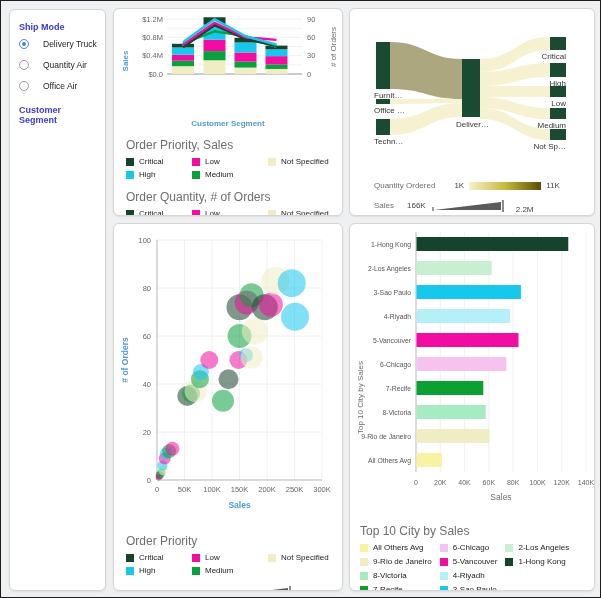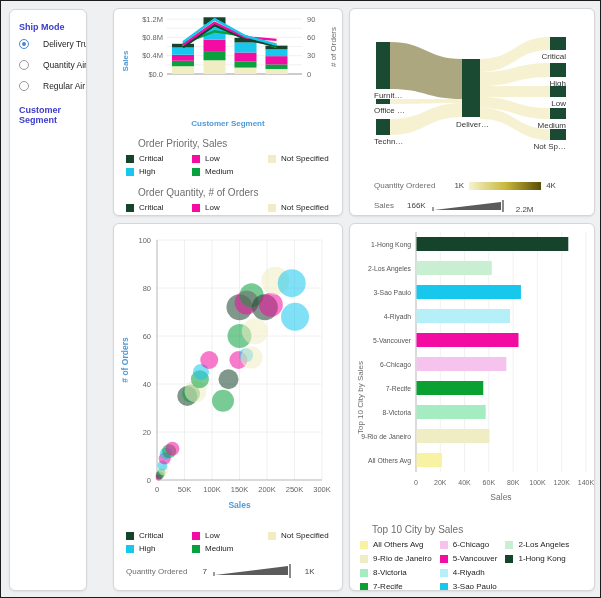--- a/index.html
+++ b/index.html
@@ -5,21 +5,21 @@
   * { margin:0; padding:0; box-sizing:border-box; }
   html,body { font-family:"Liberation Sans", sans-serif; }
   #stage {
     position:relative; width:601px; height:598px;
     background:#eff0f2; border:1px solid #1c1c1c; overflow:hidden;
   }
   .card {
     position:absolute; background:#ffffff; border:1px solid #d6d6d6;
     border-radius:6px; box-shadow:0 1px 2px rgba(0,0,0,.08); overflow:hidden;
   }
-  #sidebar   { left:8px;  top:8px;   width:78px;  height:582px; padding:10px 8px; }
+  #sidebar   { left:8px;  top:8px;   width:97px;  height:582px; padding:10px 8px; }
   #card-combo{ left:112px; top:7px;  width:230px; height:208px; }
   #card-sankey{left:348px; top:7px;  width:246px; height:208px; }
   #card-bubble{left:112px; top:222px; width:230px; height:368px; }
   #card-bars { left:348px; top:222px; width:246px; height:368px; }
 
   .filter-title { font-size:9px; font-weight:bold; color:#3b3bcb; margin:2px 0 7px 1px; }
   .filter-group { margin-bottom:14px; }
   .opt { display:flex; align-items:center; gap:6px; margin:0 0 11px 1px; cursor:pointer; }
   .opt-label { font-size:8.5px; color:#1d1d1d; white-space:nowrap;margin-left:8px; }
   .radio { width:10px; height:10px; border:1px solid #9a9a9a; border-radius:50%;
@@ -27,21 +27,21 @@
   .radio.sel { border-color:#4a86d8; }
   .radio.sel::after { content:""; position:absolute; left:2px; top:2px; width:4px; height:4px;
            border-radius:50%; background:#4a86d8; }
   .check { width:10px; height:10px; border:1px solid #9a9a9a; border-radius:2px;
            background:#fff; flex:0 0 auto; position:relative; }
   .check.on { border-color:#8fb8e8; }
   .check.on::after { content:""; position:absolute; left:1.5px; top:0.5px; width:5px; height:3px;
            border-left:1.6px solid #4a86d8; border-bottom:1.6px solid #4a86d8;
            transform:rotate(-48deg); }
 
-  .legend-title { font-size:10px; color:#6e6e6e;margin-left:12px; }
+  .legend-title { font-size:12px; color:#6e6e6e; }
   .legend-grid { display:grid; grid-template-columns:66px 76px 80px; row-gap:4px; margin-top:5px; }
   .li { display:flex; align-items:center; gap:5px; }
   .sw { width:8px; height:8px; flex:0 0 auto; }
   .li-label { font-size:8px; color:#222; white-space:nowrap; }
   .faded { opacity:.55; }
   .faded .li-label { color:#777; }
 
   .size-legend { display:flex; align-items:center; gap:5px; font-size:8px; color:#6e6e6e; }
   .ramp-wedge { fill:#5b5b5b; }
   .grad-bar { height:8px; width:72px; background:linear-gradient(90deg,#f7f2cf,#c9b93e,#5c4d07); }
@@ -62,21 +62,21 @@
           <div class="opt">
             <span class="radio sel"></span>
             <span class="opt-label">Delivery Truck</span>
           </div>
           <div class="opt">
             <span class="radio"></span>
             <span class="opt-label">Quantity Air</span>
           </div>
           <div class="opt">
             <span class="radio"></span>
-            <span class="opt-label">Regular Air</span>
+            <span class="opt-label">Office Air</span>
           </div>
         </div>
     </div>
     <div class="filter-group">
       <div class="filter-title">Customer Segment</div>
     </div>
   </div>
 
   <div id="card-combo" class="card">
     <svg id="combo-svg" width="228" height="104" viewBox="0 0 228 104">
@@ -203,21 +203,21 @@
         <rect x="200" y="99" width="16" height="11" fill="#1b4a32"></rect>
         <text x="216" y="119" font-size="8" fill="#333" text-anchor="end">Medium</text>
         <rect x="200" y="120" width="16" height="11" fill="#1b4a32"></rect>
         <text x="216" y="140" font-size="8" fill="#333" text-anchor="end">Not Sp…</text>
       </svg>
     <div style="padding:4px 12px 0 24px;">
       <div class="size-legend" style="margin-top:4px;">
         <span>Quantity Ordered</span>
         <span style="margin-left:14px; color:#444;">1K</span>
         <span class="grad-bar"></span>
-        <span style="color:#444;">4K</span>
+        <span style="color:#444;">11K</span>
       </div>
       <div class="size-legend" style="margin-top:7px;">
         <span>Sales</span>
         <span style="margin-left:8px; color:#444;">166K</span>
         <svg width="80" height="14" viewBox="0 0 80 14">
           <line x1="2" y1="8" x2="2" y2="12" stroke="#5b5b5b" stroke-width="1.2"></line>
           <polygon class="ramp-wedge" points="3,11 70,3 70,11"></polygon>
           <line x1="72" y1="1" x2="72" y2="13" stroke="#5b5b5b" stroke-width="1.4"></line>
         </svg>
         <span style="color:#444;margin-top:8px;">2.2M</span>
@@ -280,20 +280,21 @@
         <circle cx="137.60000000000002" cy="71.19999999999999" r="12" fill="#09a13e" fill-opacity="0.55"></circle>
         <circle cx="150.8" cy="83.20000000000002" r="13" fill="#15432c" fill-opacity="0.55"></circle>
         <circle cx="156.85" cy="80.80000000000001" r="12" fill="#f20ca1" fill-opacity="0.55"></circle>
         <circle cx="161.25" cy="56.80000000000001" r="14" fill="#f0edc2" fill-opacity="0.55"></circle>
         <circle cx="177.75" cy="59.20000000000002" r="14" fill="#17c7ec" fill-opacity="0.55"></circle>
         <circle cx="181.05" cy="92.79999999999998" r="14" fill="#17c7ec" fill-opacity="0.55"></circle>
         <text x="125.5" y="284" font-size="8.5" fill="#4f9bd8" font-weight="bold" text-anchor="middle">Sales</text>
         <text x="0" y="0" font-size="8.5" fill="#4f9bd8" font-weight="bold" transform="translate(14,136) rotate(-90)" text-anchor="middle"># of Orders</text>
       </svg>
     <div style="position:relative; padding:0 12px;">
+      <div class="legend-title" style="margin-top:8px;">Order Priority</div>
       <div class="legend-grid" id="legend-bubble">
           <div class="li">
             <span class="sw" style="background: rgb(21, 67, 44);"></span>
             <span class="li-label">Critical</span>
           </div>
           <div class="li">
             <span class="sw" style="background: rgb(242, 12, 161);"></span>
             <span class="li-label">Low</span>
           </div>
           <div class="li">

